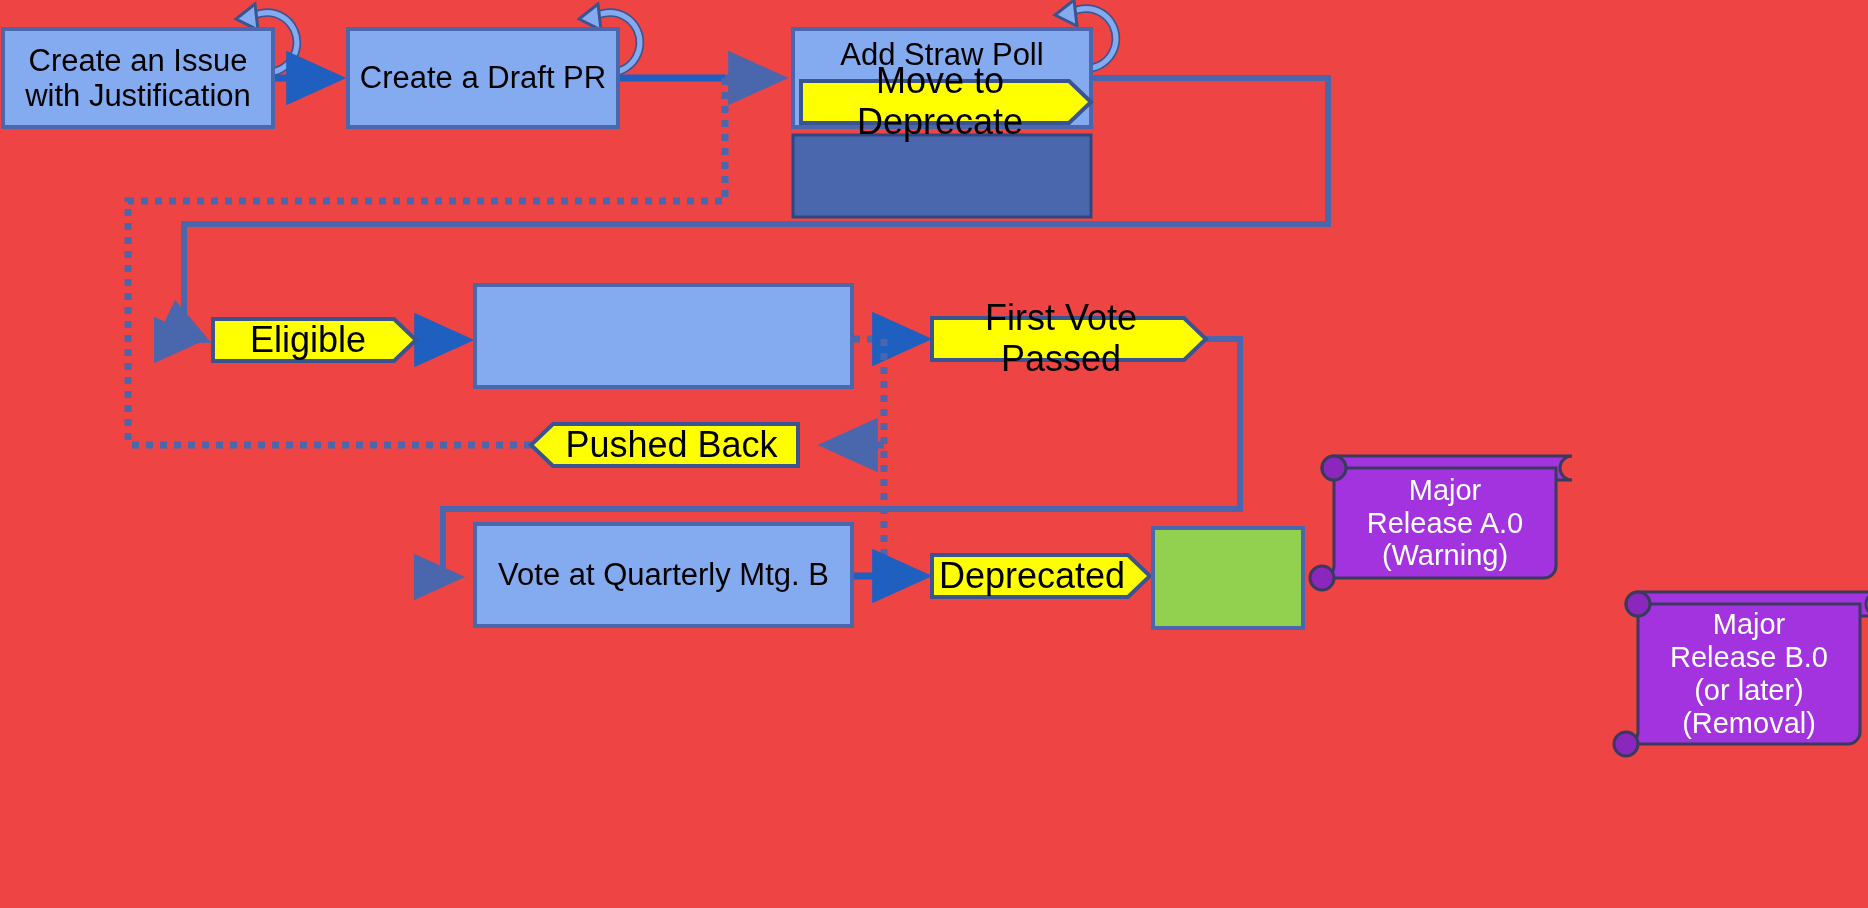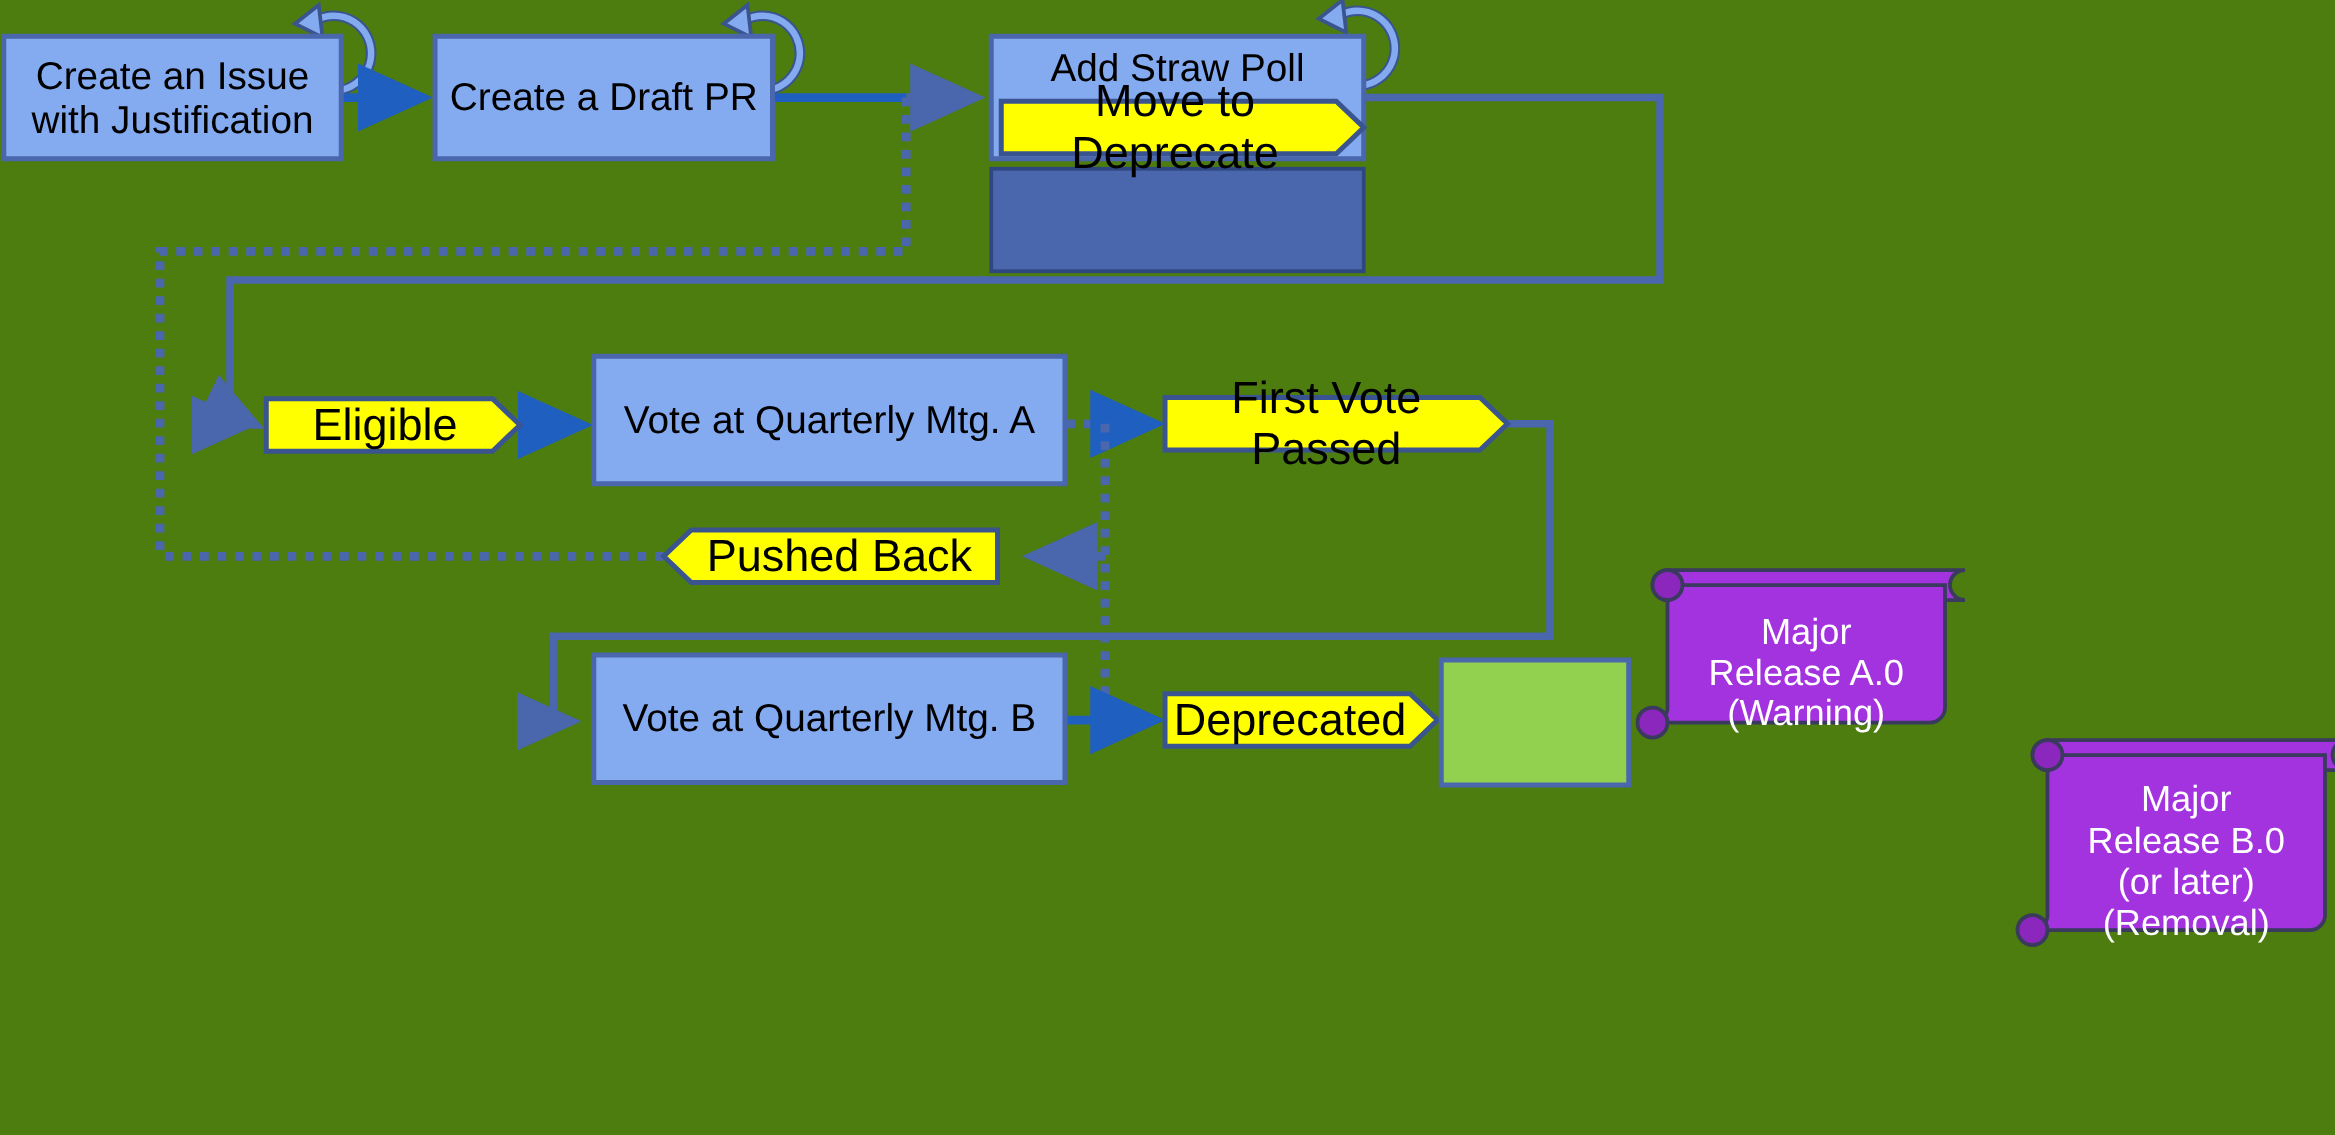--- a/index.html
+++ b/index.html
@@ -4,21 +4,21 @@
 <style>
   html, body {
     margin: 0;
     padding: 0;
     background: #000000;
   }
   #stage {
     position: relative;
     width: 1868px;
     height: 908px;
-    background: #4d7c0f;
+    background: #ef4444;
     overflow: hidden;
     font-family: "Liberation Sans", sans-serif;
   }
   svg.layer {
     position: absolute;
     top: 0; left: 0;
     width: 1868px;
     height: 908px;
   }
   .node-text {
@@ -45,21 +45,20 @@
     font-style: italic;
     font-weight: 600;
   }
   .t-green {
     color: #000000;
     font-size: 29px;
   }
   .t-scroll {
     color: #ffffff;
     font-size: 29px;
-    margin-top: 16px;
   }
 </style>
 </head>
 <body>
 
 <div id="stage">
 
   <svg class="layer" viewBox="0 0 1868 908">
     <defs>
       <marker id="arrowBright" markerWidth="9" markerHeight="9" refX="7.4" refY="4.5" orient="auto">
@@ -160,21 +159,20 @@
 
   <div class="node-text t-proc" style="left:348px; top:29px;  width:270px; height:98px;text-align:center;">Create a Draft PR</div>
 
   <div class="node-text t-proc" style="left:793px; top:32px;  width:298px; height:46px;">Add Straw Poll</div>
 
   <div class="node-text t-chev" style="left:805px; top:81px;  width:270px; height:42px;">Move to Deprecate</div>
 
 
   <div class="node-text t-chev" style="left:213px; top:319px; width:190px; height:42px;">Eligible</div>
 
-  <div class="node-text t-proc" style="left:475px; top:285px; width:377px; height:102px;">Vote at Quarterly Mtg. A</div>
 
   <div class="node-text t-chev" style="left:932px; top:318px; width:258px; height:42px;">First Vote Passed</div>
 
   <div class="node-text t-chev" style="left:545px; top:424px; width:253px; height:42px;">Pushed Back</div>
 
   <div class="node-text t-proc" style="left:475px; top:524px; width:377px; height:102px;">Vote at Quarterly Mtg. B</div>
 
   <div class="node-text t-chev" style="left:932px; top:555px; width:200px; height:42px;">Deprecated</div>
 
 

